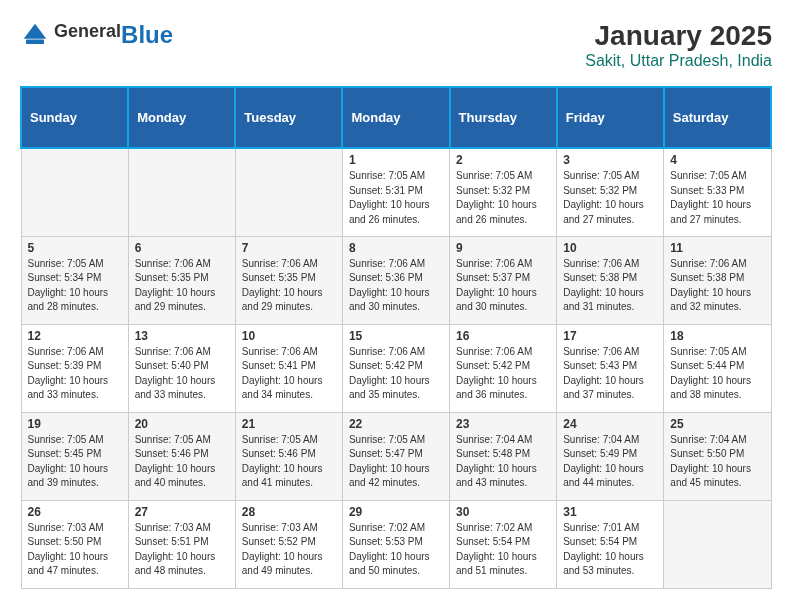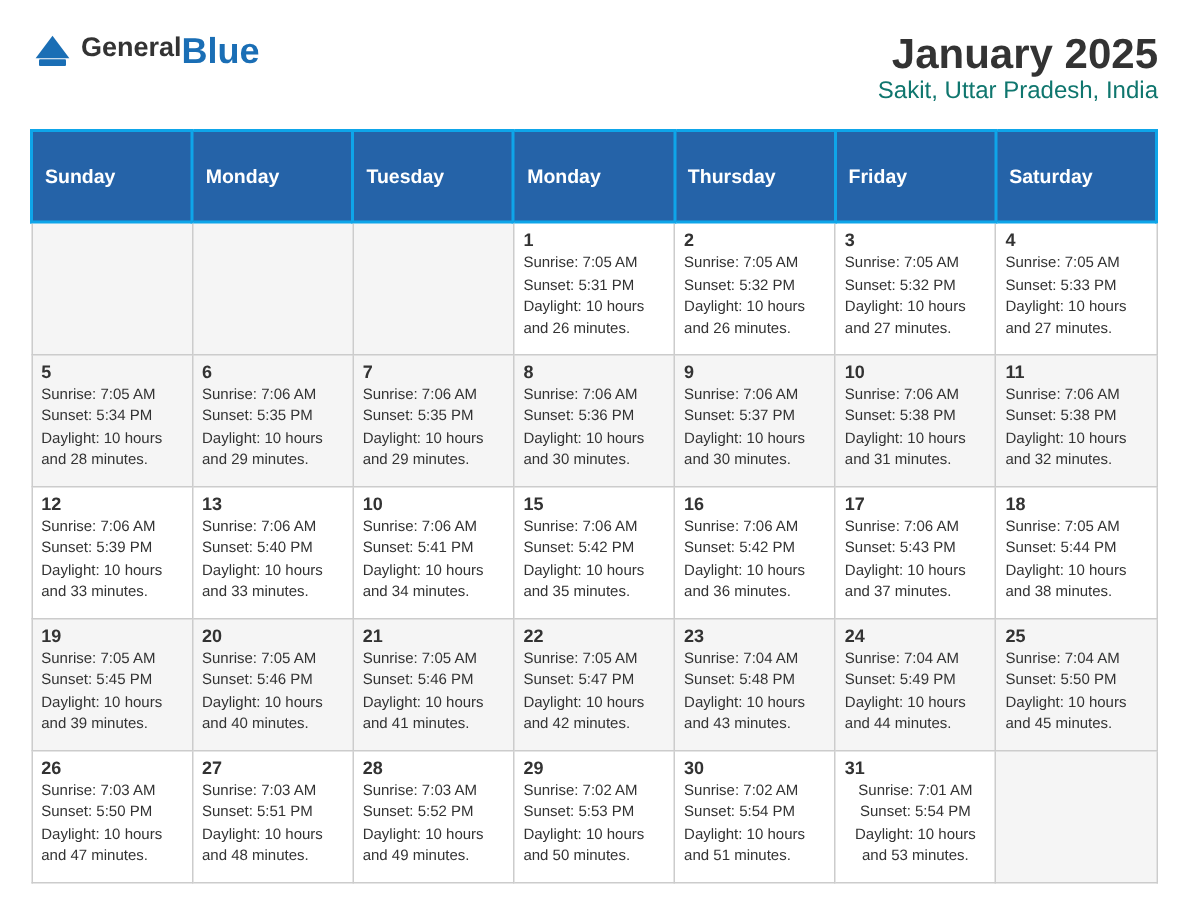--- a/index.html
+++ b/index.html
@@ -345,21 +345,21 @@
         </td>
         <td>
           <span class="day-number">30</span>
           <div class="day-info" style="white-space: pre-line;">Sunrise: 7:02 AM
 Sunset: 5:54 PM
 Daylight: 10 hours
 and 51 minutes.</div>
         </td>
         <td>
           <span class="day-number">31</span>
-          <div class="day-info" style="white-space: pre-line; text-align: center;">Sunrise: 7:01 AM
+          <div class="day-info" style="white-space: pre-line;">Sunrise: 7:01 AM
 Sunset: 5:54 PM
 Daylight: 10 hours
 and 53 minutes.</div>
         </td>
         <td class="empty-cell"></td>
       </tr>
     </tbody>
 </table>
 
 </body></html>

